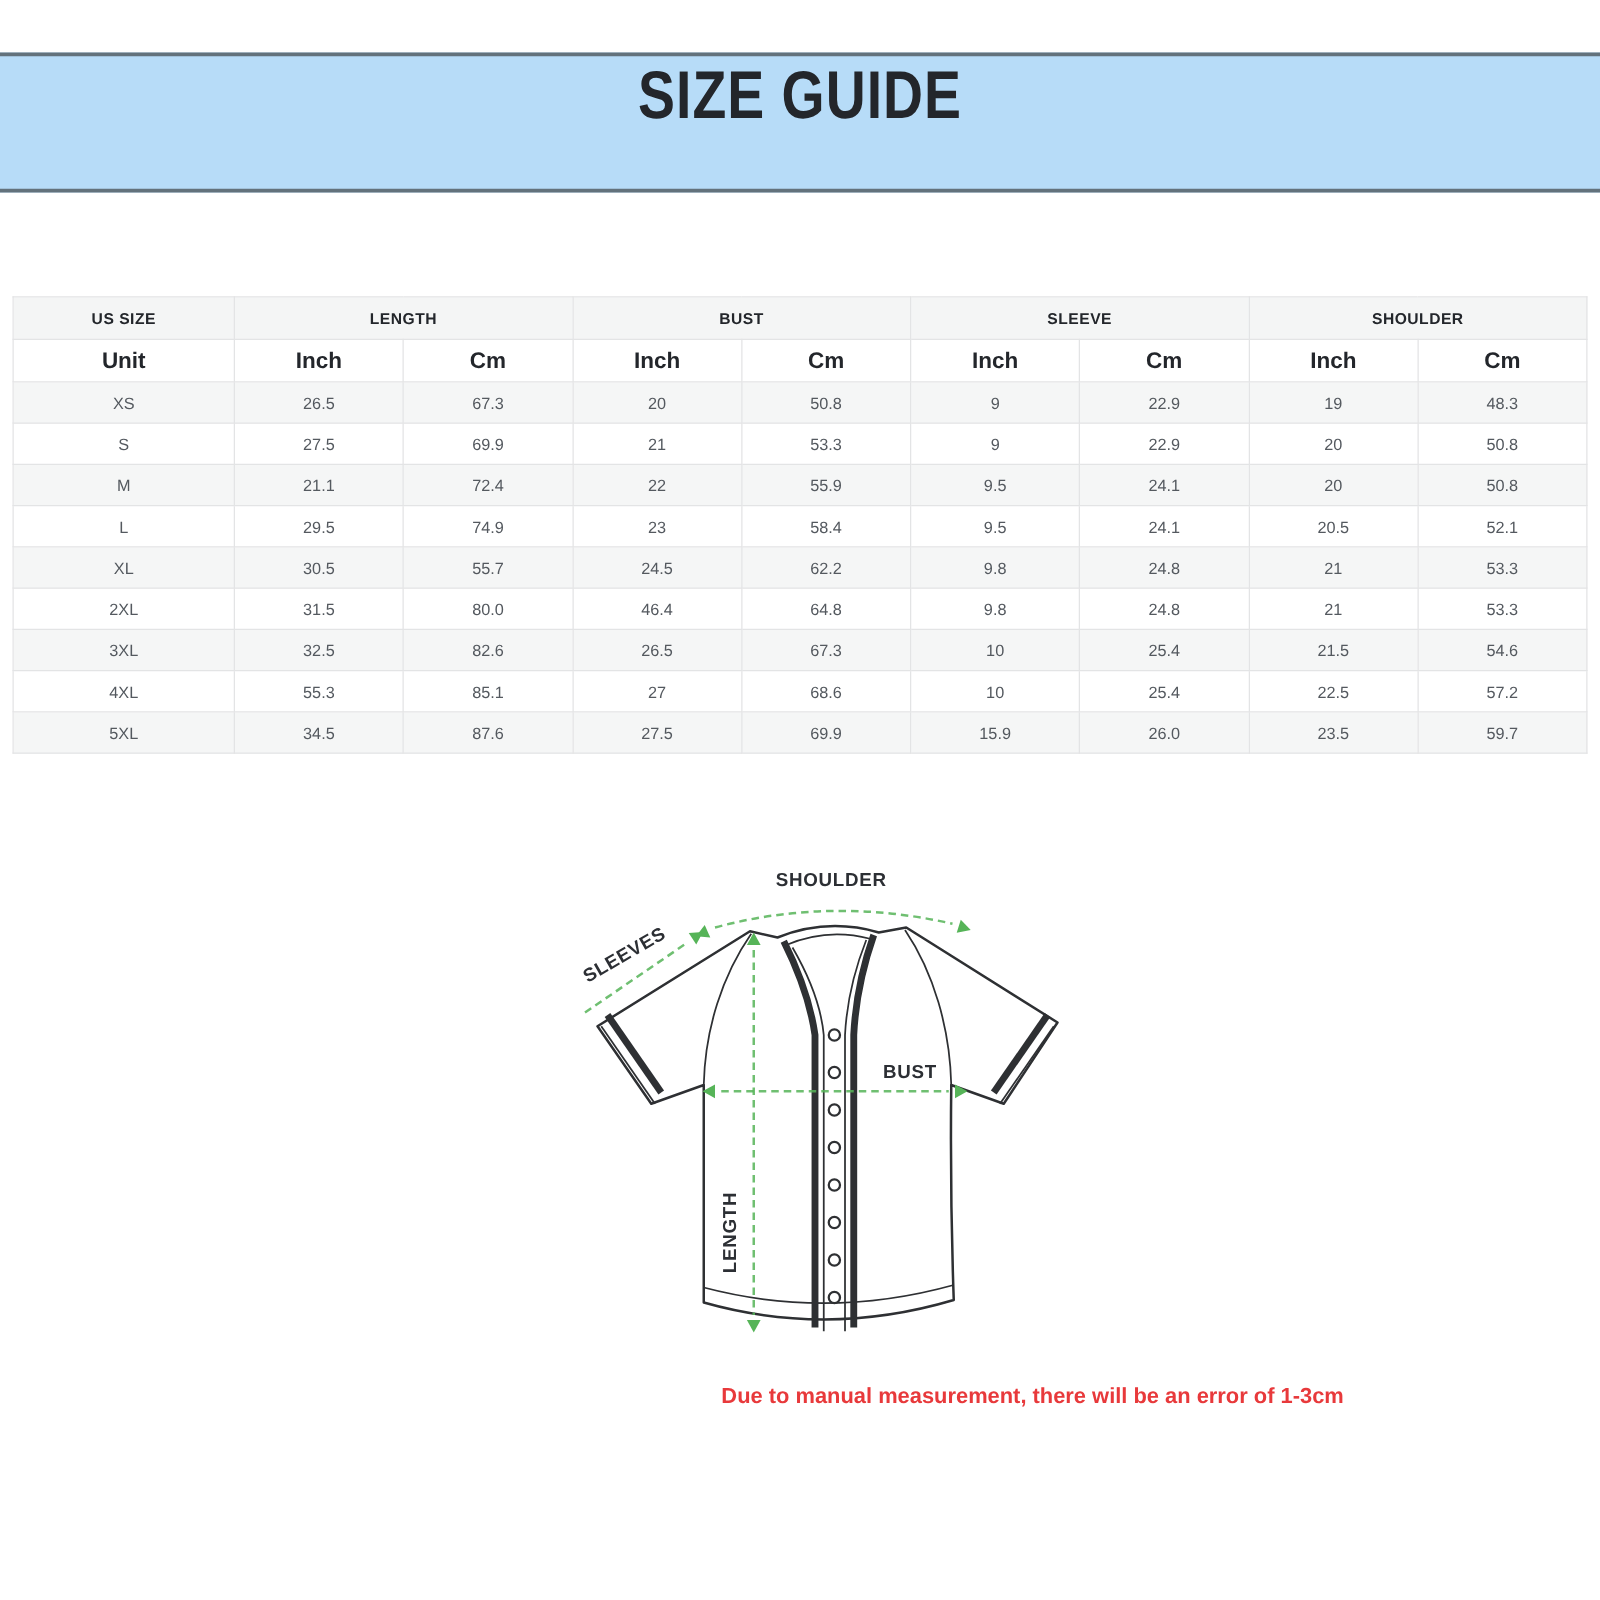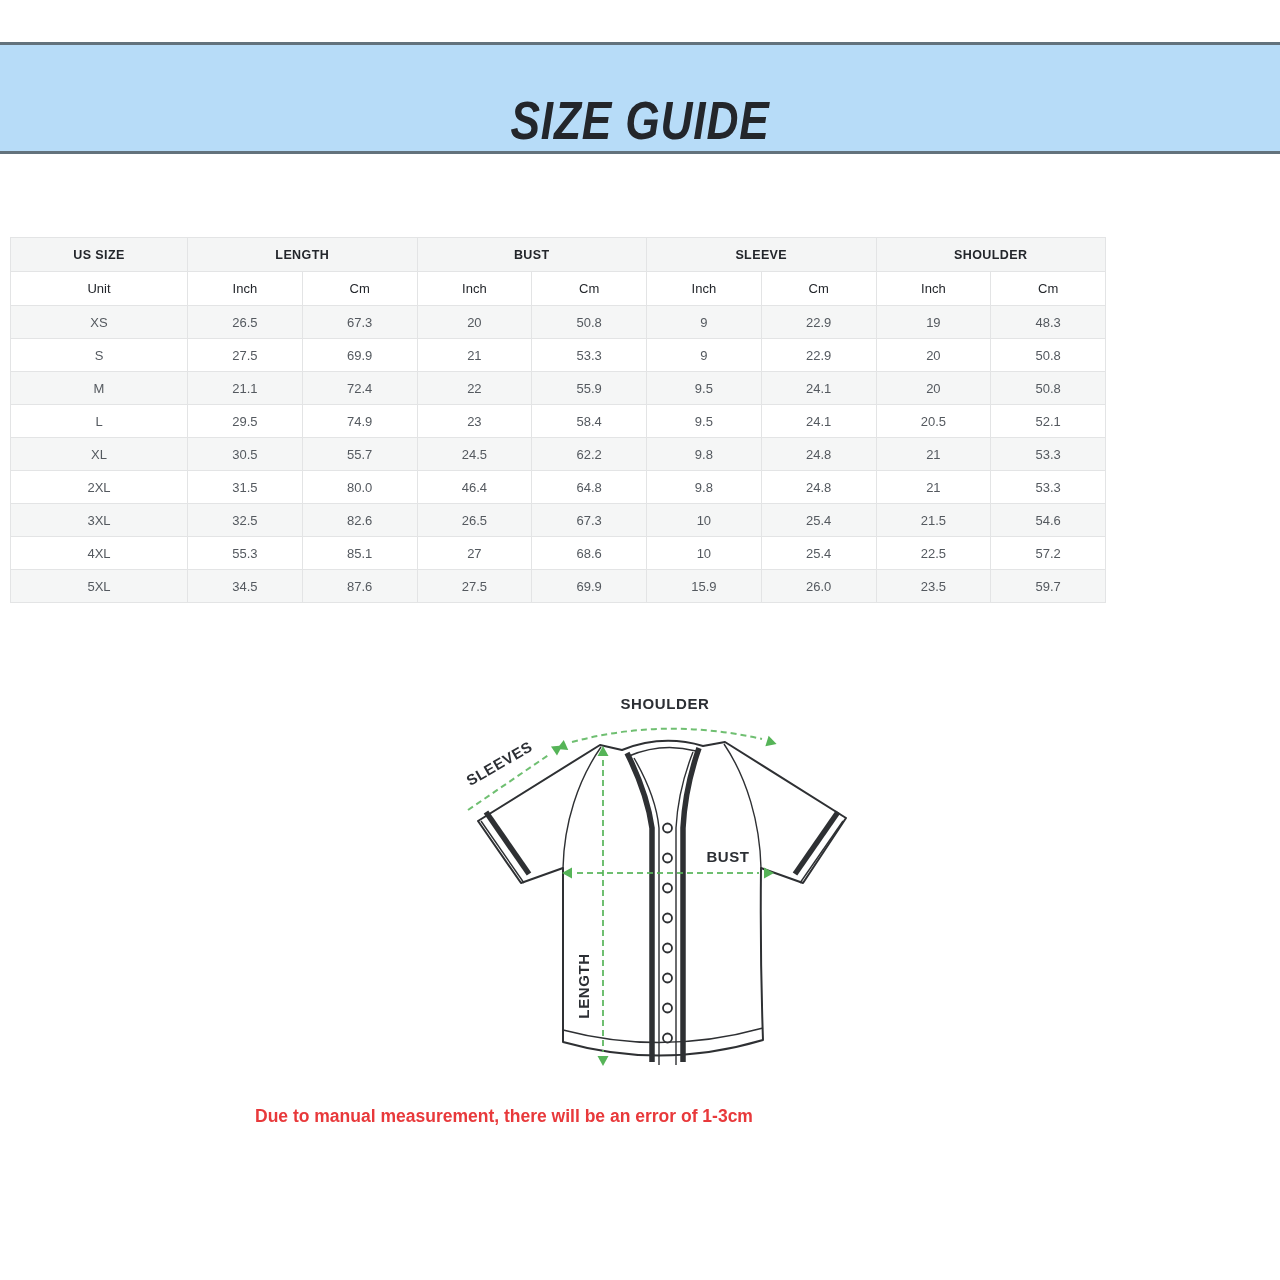--- a/index.html
+++ b/index.html
@@ -17,58 +17,58 @@
   body{
     width:1280px;height:1280px;position:relative;background:#ffffff;
     font-family:"Liberation Sans", sans-serif;overflow:hidden;
   }
   
   .banner{
     position:absolute;top:42px;left:0;width:1280px;height:112px;
     background:var(--banner-bg);
     border-top:3px solid var(--banner-border);
     border-bottom:3px solid var(--banner-border);
-    display:flex;align-items:flex-end;justify-content:center;font-style:italic;
+    display:flex;align-items:flex-start;justify-content:center;
   }
   .banner h1{
     margin:0;font-size:54px;font-weight:700;color:var(--ink);
     letter-spacing:1px;transform:scaleX(.82);white-space:nowrap;
   }
   
-  .table-wrap{position:absolute;top:237px;left:10px;width:1096px;}
+  .table-wrap{position:absolute;top:237px;left:10px;width:1260px;}
   table{width:100%;border-collapse:collapse;table-layout:fixed;}
   th,td{
     border:1px solid var(--grid);height:34px;text-align:center;
     font-size:13px;padding:0 4px;vertical-align:middle;
   }
   thead tr.group-row th{
     background:#f4f5f5;color:var(--ink);font-weight:700;
     font-size:12.5px;letter-spacing:.4px;
   }
   thead tr.unit-row th{
-    background:#ffffff;color:var(--ink);font-weight:400;font-size:13px;
+    background:#ffffff;color:var(--ink);font-weight:700;font-size:18px;
   }
   tbody td{color:var(--cell-text);font-weight:400;height:33px;}
   tbody tr:nth-child(odd){background:var(--row-alt);}
   tbody tr:nth-child(even){background:#ffffff;}
   
   .diagram{position:absolute;top:690px;left:450px;width:420px;height:402px;margin:0;}
   .diagram svg{width:100%;height:100%;display:block;}
   .outline-fill{fill:#ffffff;stroke:#2e3033;stroke-width:2;stroke-linejoin:round;}
   .thick{fill:none;stroke:#2e3033;stroke-width:5.5;stroke-linecap:butt;}
   .thin{fill:none;stroke:#2e3033;stroke-width:1.4;}
   .btn{fill:#ffffff;stroke:#2e3033;stroke-width:1.8;}
   .m-line{fill:none;stroke:var(--green);stroke-width:2;stroke-dasharray:6 4;opacity:.85;}
   .m-arrow{fill:var(--green);stroke:none;}
   .m-label{fill:#2c2f34;font-family:"Liberation Sans",sans-serif;font-weight:700;
            font-size:15px;letter-spacing:.6px;}
   
   .disclaimer{
     position:absolute;top:1106px;left:255px;width:820px;margin:0;
-    text-align:left;color:var(--red);font-size:17.5px;font-weight:700;
+    text-align:right;color:var(--red);font-size:17.5px;font-weight:700;
   }
 </style>
 </head>
 <body>
 
 <header class="banner">
   <h1>SIZE GUIDE</h1>
 </header>
 
 <div class="table-wrap">

